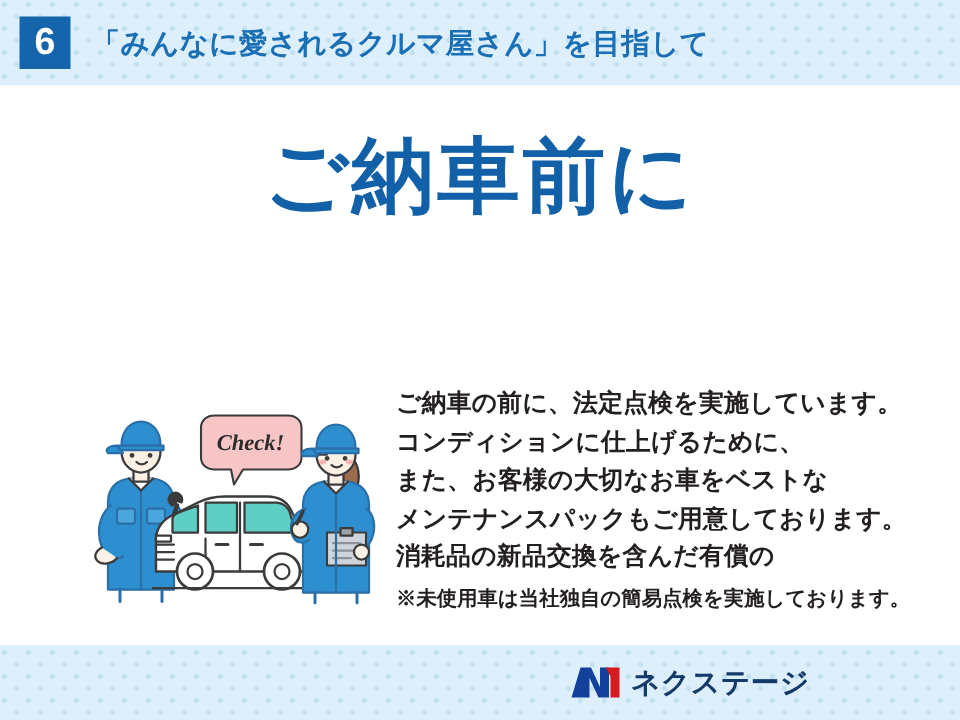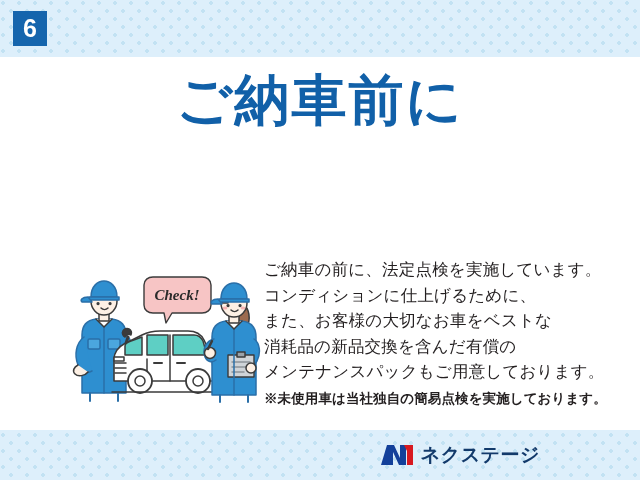--- a/index.html
+++ b/index.html
@@ -68,21 +68,21 @@
     top: 57px;
     width: 640px;
     height: 373px;
     background: #ffffff;
   }
 
   
   #headline {
     position: absolute;
     left: 0;
-    top: 16px;
+    top: 33px;
     width: 640px;
     text-align: center;
     color: #1160a8;
     font-weight: bold;
     line-height: 1.0;
   }
   #headline .hl-line {
     font-size: 55px;
     letter-spacing: 2px;
     display: block;
@@ -94,37 +94,37 @@
     position: absolute;
     left: 264px;
     top: 200px;
     width: 368px;
     color: #231f20;
   }
   #copy .copy-line {
     font-size: 16.5px;
     line-height: 25.5px;
     white-space: nowrap;
-    font-weight: normal;
+    font-weight: bold;
     letter-spacing: 0.2px;
   }
   #copy .copy-note {
     font-size: 13.5px;
     line-height: 24px;
     white-space: nowrap;
     font-weight: bold;
     letter-spacing: 0.1px;
     margin-top: 2px;
     font-family: Liberation Serif, serif;
   }
 
   
   #illustration {
     position: absolute;
-    left: 68px;
+    left: 58px;
     top: 216px;
     width: 200px;
     height: 130px;
   }
   #illustration svg { display: block; }
 
   
   #footer {
     position: absolute;
     left: 0;
@@ -152,34 +152,35 @@
     white-space: nowrap;
   }
 </style>
 </head>
 <body>
 
 <div id="page">
 
   <div id="header">
     <div id="badge">6</div>
+    <div id="header-title">「みんなに愛されるクルマ屋さん」を目指して</div>
   </div>
 
   <div id="panel">
 
     <div id="headline">
       <span class="hl-line line1">ご納車前に</span>
     </div>
 
     <div id="copy">
       <div class="copy-line">ご納車の前に、法定点検を実施しています。</div>
       <div class="copy-line">コンディションに仕上げるために、</div>
       <div class="copy-line">また、お客様の大切なお車をベストな</div>
+      <div class="copy-line">メンテナンスパックもご用意しております。</div>
       <div class="copy-line">消耗品の新品交換を含んだ有償の</div>
-      <div class="copy-line">メンテナンスパックもご用意しております。</div>
       <div class="copy-note">※未使用車は当社独自の簡易点検を実施しております。</div>
     </div>
 
     <div id="illustration">
       <svg width="200" height="130" viewBox="0 0 200 130" xmlns="http://www.w3.org/2000/svg">
         <g fill="none" stroke="#3b3b3b" stroke-width="1.5" stroke-linecap="round" stroke-linejoin="round">
 
           <g>
 
             <path d="M14 62 C14 52 20 47 28 46 L44 46 C52 47 58 52 58 62 L58 120 L14 120 Z" fill="#2e8fd0" stroke="#2a6fa8"></path>

